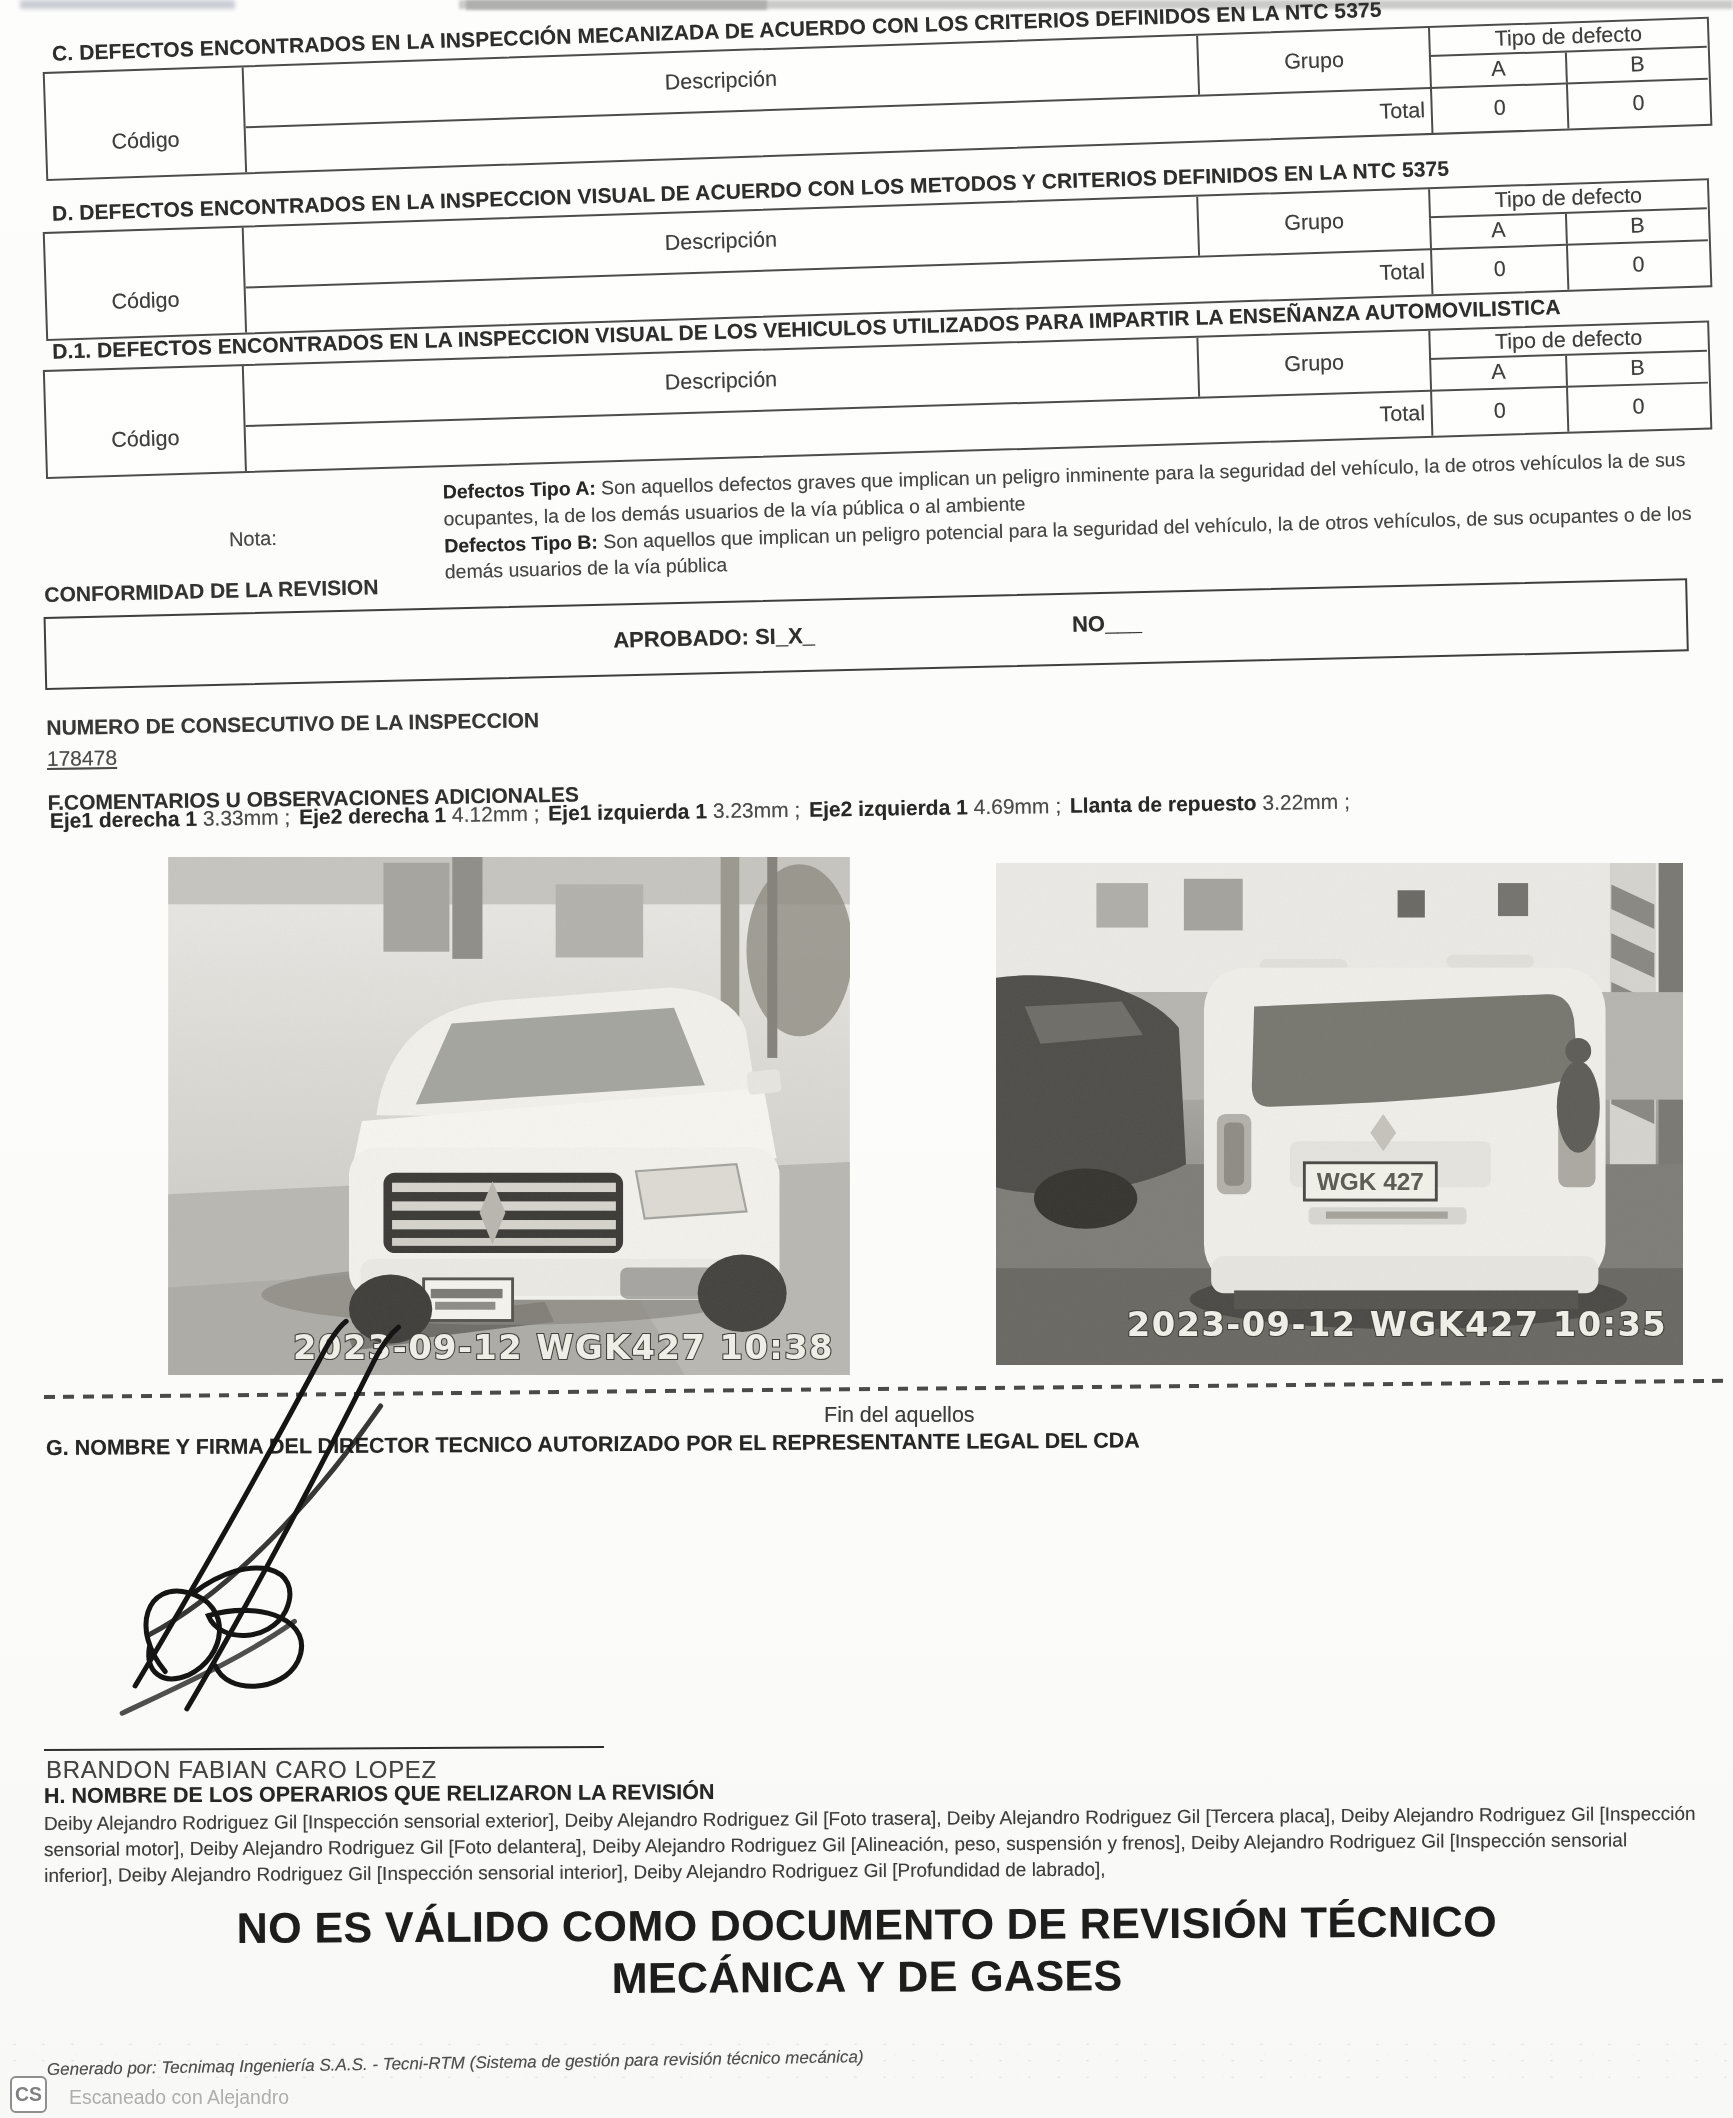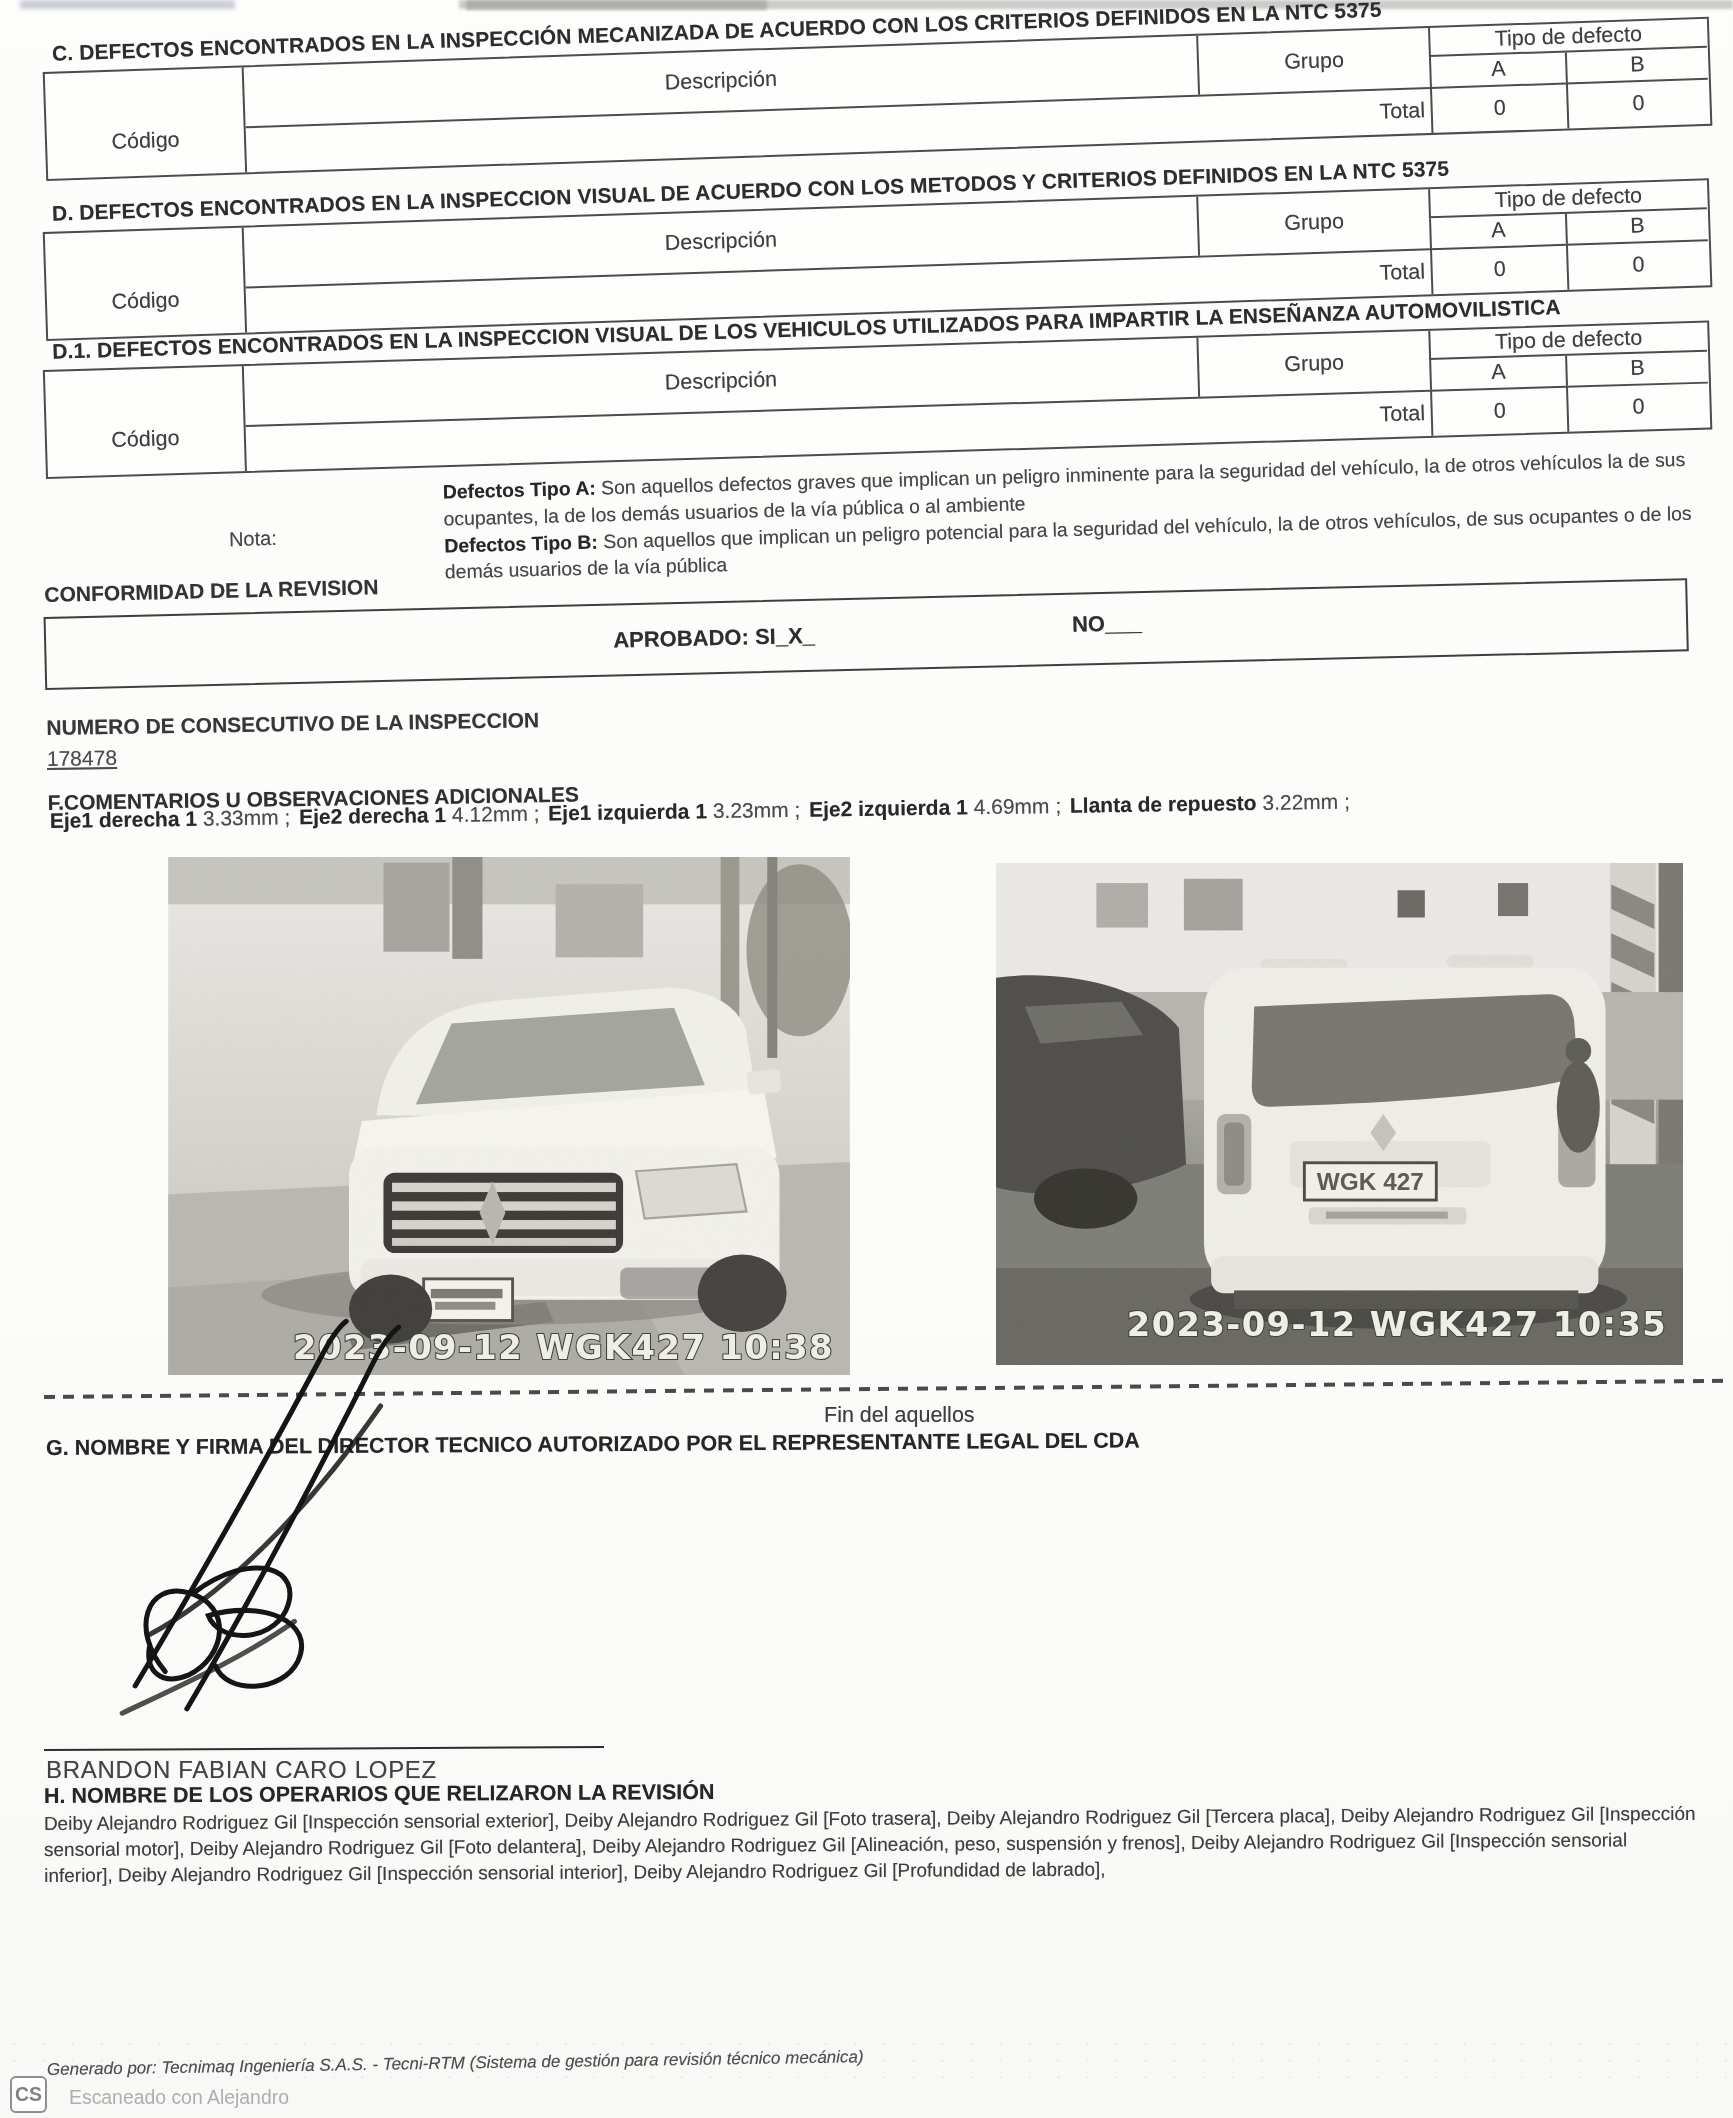--- a/index.html
+++ b/index.html
@@ -297,20 +297,23 @@
       <path d="M60,598 C140,560 230,520 300,470" opacity=".75"></path>
     </svg>
   </div>
 
   <div class="sig-line rot" style="left:44px;top:1749px;transform:rotate(-0.3deg);"></div>
   <div class="director-name txt" style="left:46px;top:1756px;">BRANDON FABIAN CARO LOPEZ</div>
 
   <div class="abs rot h-heading txt" style="left:44px;top:1784px;transform:rotate(-0.35deg);">H. NOMBRE DE LOS OPERARIOS QUE RELIZARON LA REVISIÓN</div>
   <div class="abs rot operarios-text txt" style="left:44px;top:1811px;transform:rotate(-0.35deg);">Deiby Alejandro Rodriguez Gil [Inspección sensorial exterior], Deiby Alejandro Rodriguez Gil [Foto trasera], Deiby Alejandro Rodriguez Gil [Tercera placa], Deiby Alejandro Rodriguez Gil [Inspección sensorial motor], Deiby Alejandro Rodriguez Gil [Foto delantera], Deiby Alejandro Rodriguez Gil [Alineación, peso, suspensión y frenos], Deiby Alejandro Rodriguez Gil [Inspección sensorial inferior], Deiby Alejandro Rodriguez Gil [Inspección sensorial interior], Deiby Alejandro Rodriguez Gil [Profundidad de labrado],</div>
 
+  <div class="disclaimer-wrap">
+    <span class="disclaimer rot txt" style="display:inline-block;transform:rotate(-0.3deg);">NO ES VÁLIDO COMO DOCUMENTO DE REVISIÓN TÉCNICO MECÁNICA Y DE GASES</span>
+  </div>
 
   <div class="generado rot txt" style="left:47px;top:2060px;transform:rotate(-0.9deg);">Generado por: Tecnimaq Ingeniería S.A.S. - Tecni-RTM (Sistema de gestión para revisión técnico mecánica)</div>
 
   <div class="speckle"></div>
   <div class="cs-icon">CS</div>
   <div class="cs-text">Escaneado con Alejandro</div>
 
 </div>
 
 

